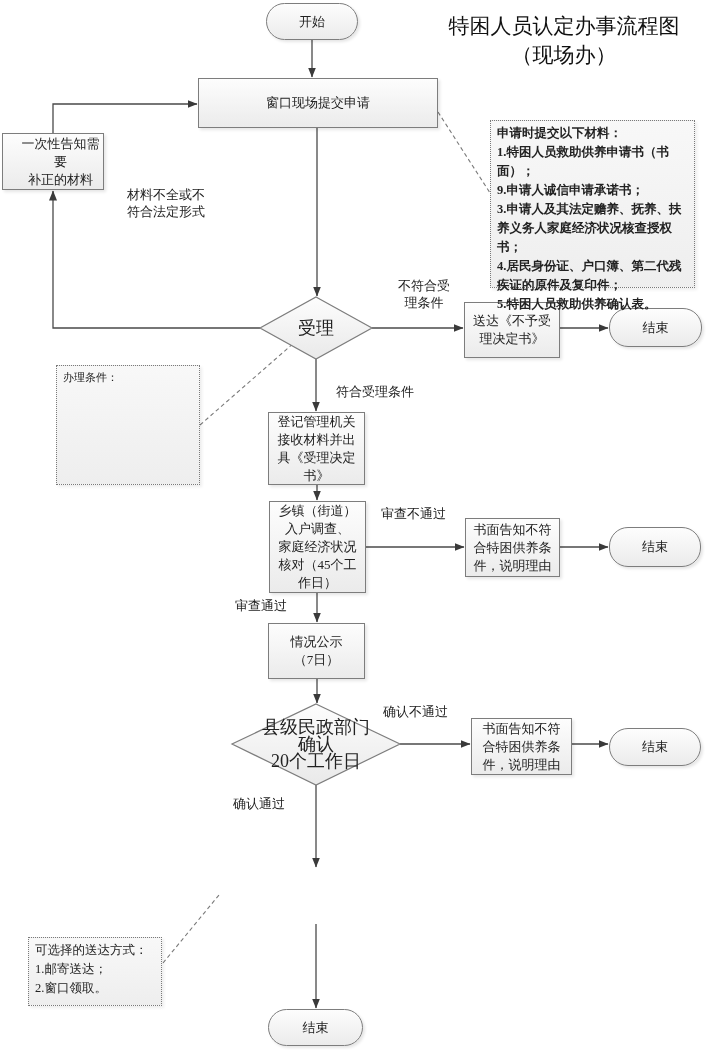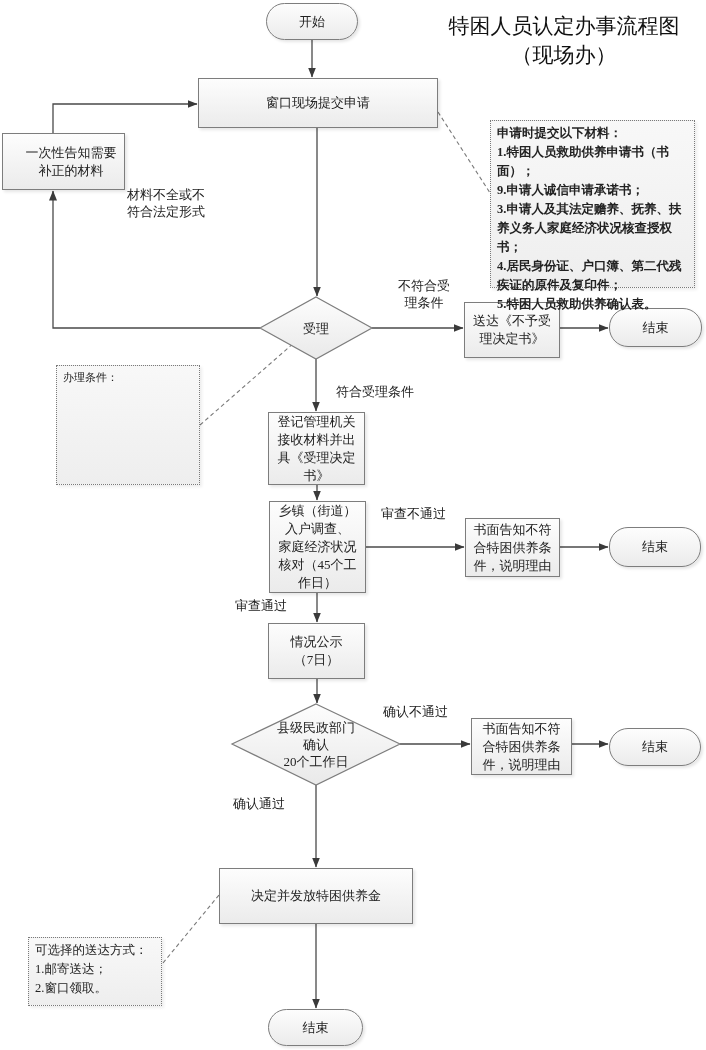--- a/index.html
+++ b/index.html
@@ -18,21 +18,21 @@
     position:absolute; box-sizing:border-box;
     display:flex; align-items:center; justify-content:center;
     text-align:center; font-size:13px; line-height:18px; white-space:pre-line;
     background:linear-gradient(180deg,#fdfdfd 0%,#ebebeb 100%);
     border:1px solid #7d7d7d;
     box-shadow:2px 2px 3px rgba(0,0,0,0.10);
   }
   .terminal { border-radius:19px; }
   .diamond-label {
     position:absolute; display:flex; align-items:center; justify-content:center;
-    text-align:center; font-size:13px; line-height:17px; white-space:pre-line;
+    text-align:center; font-size:18px; line-height:17px; white-space:pre-line;
   }
   .edge-label {
     position:absolute; font-size:13px; line-height:17px; white-space:pre-line;
   }
   .edge-label.center { text-align:center; }
   .note {
     position:absolute; box-sizing:border-box;
     border:1px dotted #7a7a7a;
     background:linear-gradient(180deg,#f8f8f8 0%,#eeeeee 100%);
     font-size:12.5px; line-height:19px; padding:3px 6px;
@@ -88,21 +88,21 @@
     </g>
   </svg>
 
   <div class="title">特困人员认定办事流程图
 （现场办）</div>
 
   <div class="node terminal" style="left:266px;top:3px;width:92px;height:37px;">开始</div>
 
   <div class="node" style="left:198px;top:78px;width:240px;height:50px;">窗口现场提交申请</div>
 
-  <div class="node" style="left:2px;top:133px;width:123px;height:57px;padding-left:15px;">一次性告知需要
+  <div class="node" style="left:2px;top:133px;width:102px;height:57px;padding-left:15px;">一次性告知需要
 补正的材料</div>
 
   <div class="diamond-label" style="left:260px;top:297px;width:112px;height:62px;">受理</div>
 
   <div class="node" style="left:464px;top:302px;width:96px;height:56px;">送达《不予受
 理决定书》</div>
 
   <div class="node terminal" style="left:609px;top:308px;width:93px;height:39px;">结束</div>
 
   <div class="node" style="left:268px;top:412px;width:97px;height:73px;">登记管理机关
@@ -128,21 +128,20 @@
   <div class="diamond-label" style="left:236px;top:709px;width:160px;height:71px;">县级民政部门
 确认
 20个工作日</div>
 
   <div class="node" style="left:471px;top:718px;width:101px;height:57px;">书面告知不符
 合特困供养条
 件，说明理由</div>
 
   <div class="node terminal" style="left:609px;top:728px;width:92px;height:38px;">结束</div>
 
-  <div class="node" style="left:219px;top:868px;width:194px;height:56px;">决定并发放特困供养金</div>
 
   <div class="node terminal" style="left:268px;top:1009px;width:95px;height:37px;">结束</div>
 
   <div class="edge-label" style="left:127px;top:186px;">材料不全或不
 符合法定形式</div>
   <div class="edge-label center" style="left:386px;top:277px;width:76px;">不符合受
 理条件</div>
   <div class="edge-label" style="left:336px;top:384px;font-family:Liberation Mono, monospace;">符合受理条件</div>
   <div class="edge-label" style="left:381px;top:505px;">审查不通过</div>
   <div class="edge-label" style="left:235px;top:597px;">审查通过</div>

